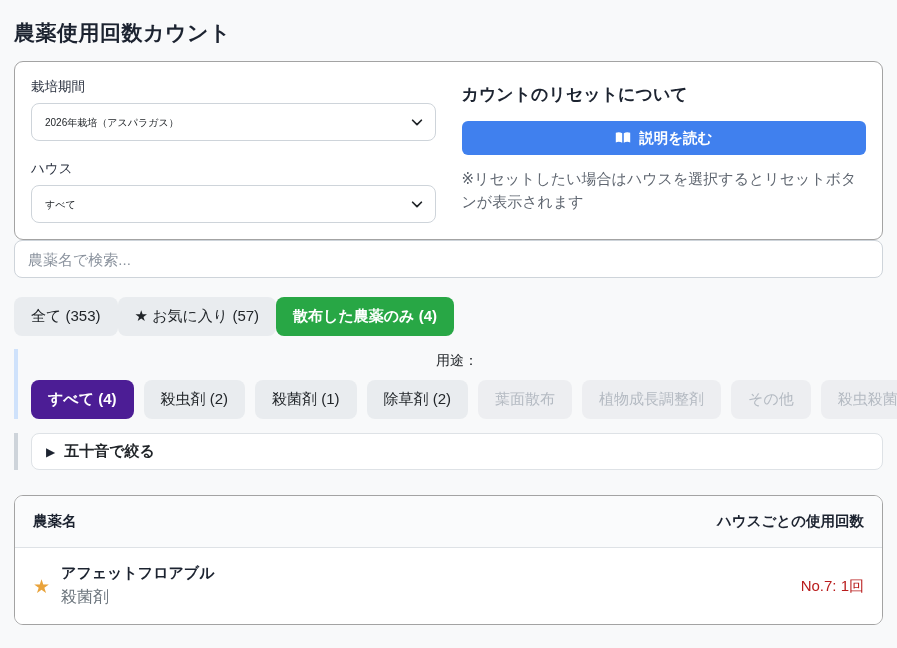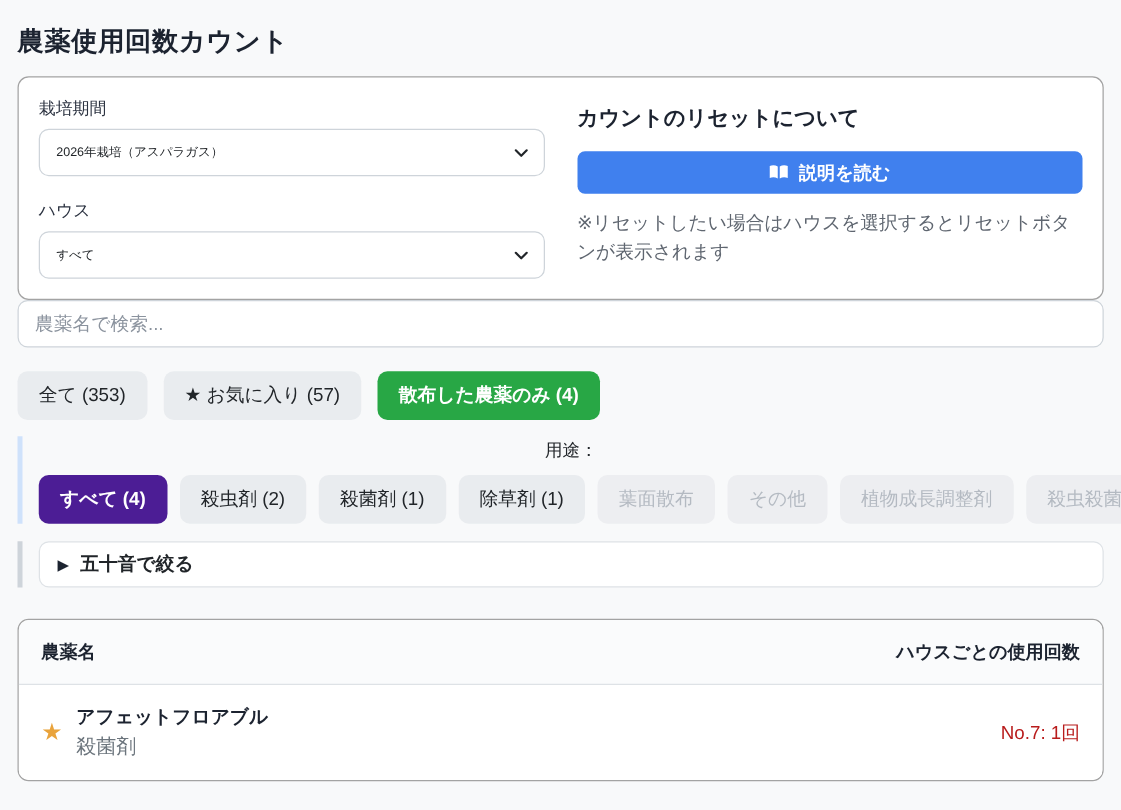--- a/index.html
+++ b/index.html
@@ -62,21 +62,21 @@
   
   .search-input {
     display: block; width: 100%; height: 38px;
     border: 1px solid #ced4da; border-radius: 8px;
     padding: 0 13px; font-size: 15px; font-family: inherit;
     color: #212529; background: #fff;
   }
   .search-input::placeholder { color: #8b939e; }
 
   
-  .view-filters { display: flex; gap: 13px; margin-top: 19px; }
+  .view-filters { display: flex; margin-top: 19px; }
   .chip {
     height: 39px; padding: 0 17px;
     border: none; border-radius: 8px;
     background: #e9ecef; color: #212529;
     font-size: 15px; font-family: inherit;
     cursor: pointer; white-space: nowrap;
     display: inline-flex; align-items: center;
   }
   .chip.green { background: #28a745; color: #fff; font-weight: bold; }
   .chip.blue { background: #4c1d95; color: #fff; font-weight: bold; }
@@ -174,24 +174,24 @@
     <button class="chip">★ お気に入り (57)</button>
     <button class="chip green">散布した農薬のみ (4)</button>
   </div>
 
   <div class="usage-section">
     <div class="usage-label">用途：</div>
     <div class="usage-options">
       <button class="chip blue">すべて (4)</button>
       <button class="chip">殺虫剤 (2)</button>
       <button class="chip">殺菌剤 (1)</button>
-      <button class="chip">除草剤 (1)</button>
+      <button class="chip">除草剤 (2)</button>
       <button class="chip disabled">葉面散布</button>
+      <button class="chip disabled">植物成長調整剤</button>
       <button class="chip disabled">その他</button>
-      <button class="chip disabled">植物成長調整剤</button>
       <button class="chip disabled">殺虫殺菌剤</button>
     </div>
   </div>
 
   <div class="syllabary-section">
     <div class="syllabary-box">
       <span class="triangle-icon">▶</span>
       <span>五十音で絞る</span>
     </div>
   </div>

